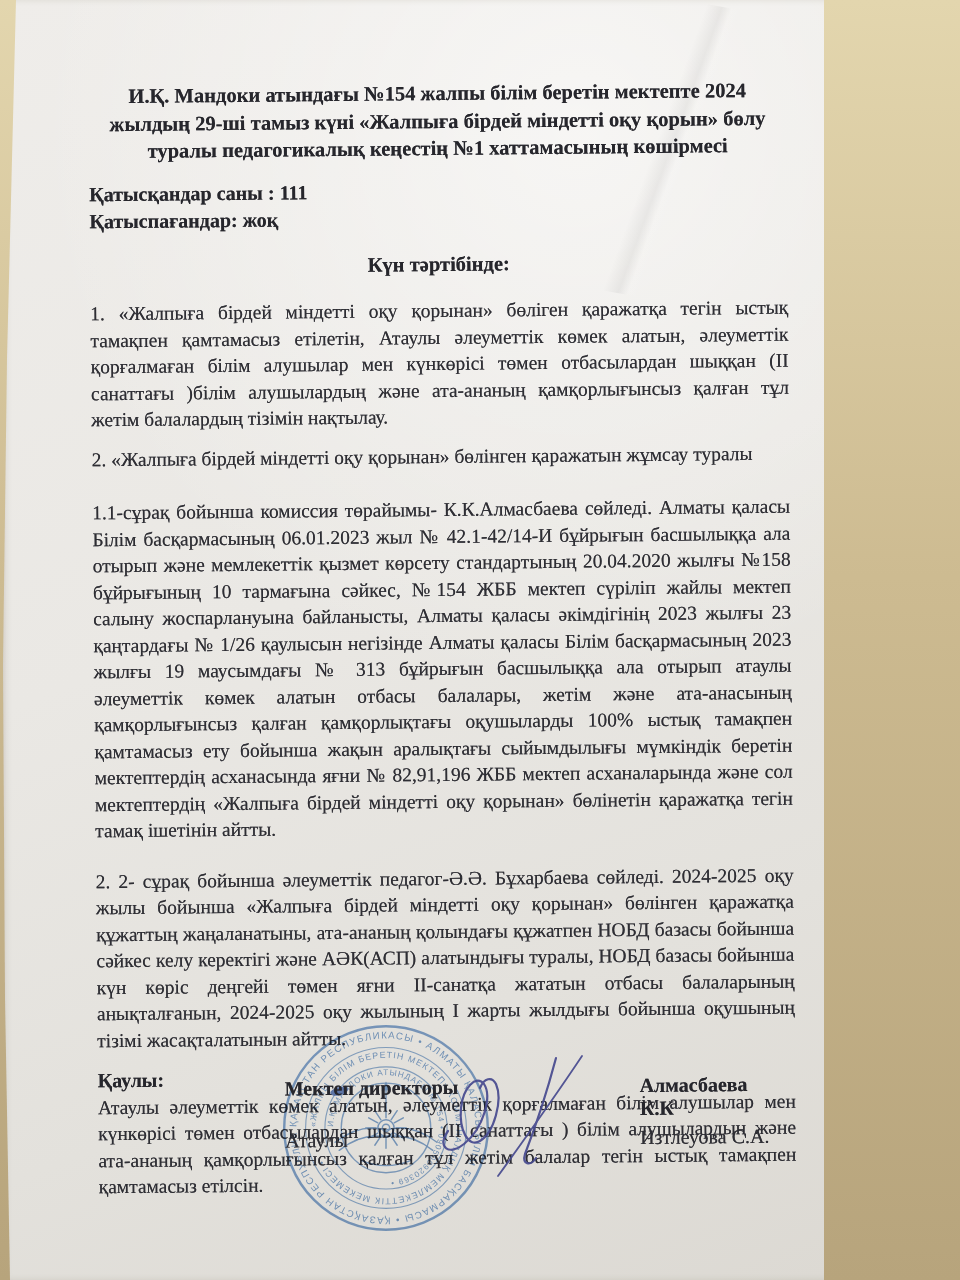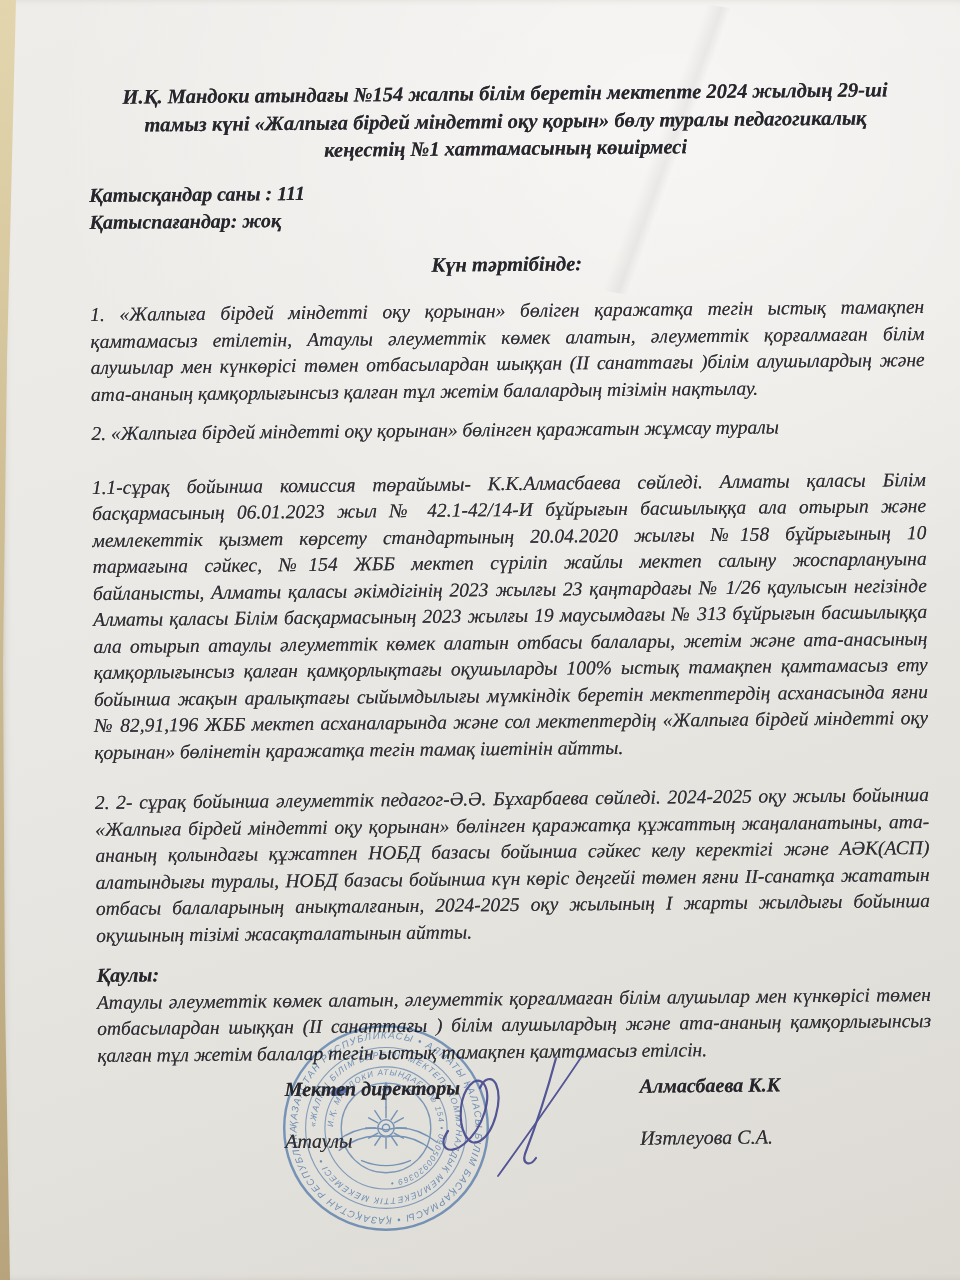--- a/index.html
+++ b/index.html
@@ -4,21 +4,21 @@
 <style>
   html, body {
     margin: 0;
     padding: 0;
     width: 960px;
     height: 1280px;
     overflow: hidden;
     background: linear-gradient(180deg, #e3d6ae 0%, #cdbb91 45%, #b7a47c 100%);
     font-family: "Liberation Serif", "DejaVu Serif", serif;
   }
-  .stage { position: relative; width: 960px; height: 1280px; font-style: italic; }
+  .stage { position: relative; width: 824px; height: 1280px; }
 
   
   .paper {
     position: absolute;
     inset: 0;
     background:
       radial-gradient(120% 80% at 70% 10%, rgba(255,255,255,0.55) 0%, rgba(255,255,255,0) 55%),
       linear-gradient(160deg, #efedea 0%, #eae8e4 45%, #e3e1dc 75%, #dcd9d3 100%);
     clip-path: polygon(16px 0%, 100% 0%, 100% 100%, 10px 100%, 5px 78%, 3px 52%, 7px 28%, 16px 0%);
     box-shadow: inset 6px 0 10px -4px rgba(90,75,45,0.35);

